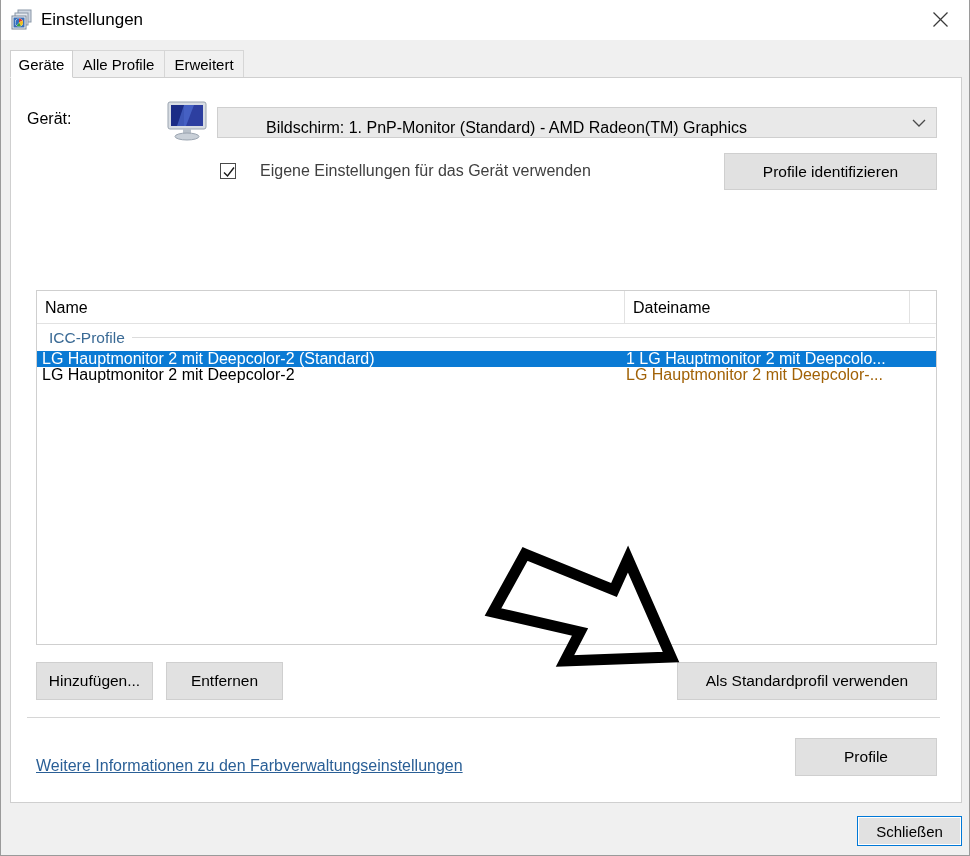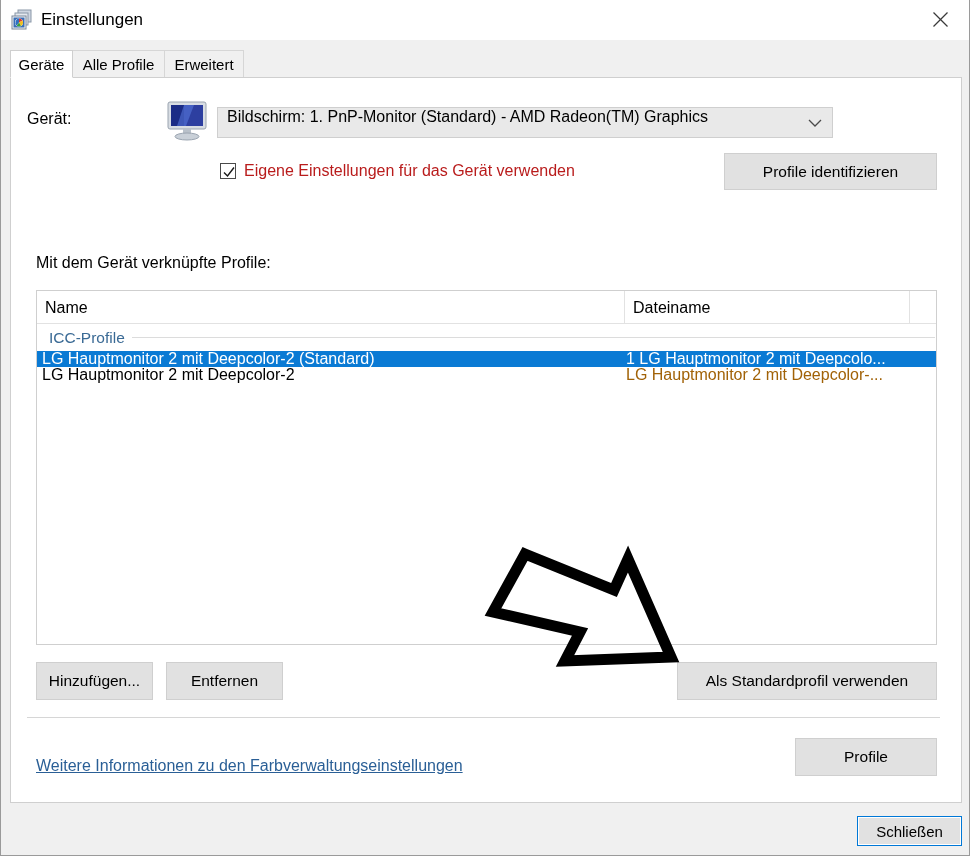--- a/index.html
+++ b/index.html
@@ -74,25 +74,26 @@
   #device-label {
     position: absolute; left: 26px; top: 110px;
     font-size: 16px; color: #000;
   }
   #monitor-icon {
     position: absolute; left: 163px; top: 100px;
     width: 46px; height: 42px;
   }
   #device-select {
     position: absolute; left: 216px; top: 107px;
-    width: 616px; height: 31px;
+    width: 720px; height: 31px;
     background: #e9e9e9;
     border: 1px solid #cfcfcf;
-    display: flex; align-items: flex-start;
-    cursor: default;
+    display: flex; align-items: flex-end;
+    cursor: default;
+    padding-left: 39px;
   }
   #device-select-text {
     font-size: 16px; color: #000;
     padding-left: 9px;
     white-space: nowrap; overflow: hidden;
   }
   #device-select-arrow {
     position: absolute; right: 10px; top: 0; height: 100%;
     display: flex; align-items: center;
   }
@@ -105,21 +106,21 @@
   }
   #use-settings-box {
     width: 16px; height: 16px;
     border: 1px solid #4a4a4a;
     background: #fff;
     position: relative;
     flex: 0 0 auto;
   }
   #use-settings-box svg { position: absolute; left: 1px; top: 1px; }
   #use-settings-label {
-    font-size: 16px; color: #b91c1c; margin-left: 8px; white-space: nowrap;
+    font-size: 16px; color: #404040; margin-left: 24px; white-space: nowrap;
   }
 
   
   .btn {
     position: absolute;
     background: #e1e1e1;
     border: 1px solid #cfcfcf;
     display: flex; align-items: center; justify-content: center;
     font-size: 15.5px; color: #000;
     white-space: nowrap;
@@ -293,21 +294,20 @@
     <span id="use-settings-box">
       <svg width="14" height="14" viewBox="0 0 14 14">
         <polyline points="2,7.5 5.5,11 12,2.5" fill="none" stroke="#1a1a1a" stroke-width="1.4"></polyline>
       </svg>
     </span>
     <span id="use-settings-label">Eigene Einstellungen für das Gerät verwenden</span>
   </div>
 
   <div class="btn" id="btn-identify">Profile identifizieren</div>
 
-  <div id="profiles-label">Mit dem Gerät verknüpfte Profile:</div>
 
   <div id="listbox">
     <div id="list-header">
       <div class="hcell" id="hcell-name">Name</div>
       <div class="hcell" id="hcell-file">Dateiname</div>
       <div class="hcell" id="hcell-extra"></div>
     </div>
 
     <div id="group-row">
       <span id="group-label">ICC-Profile</span>

